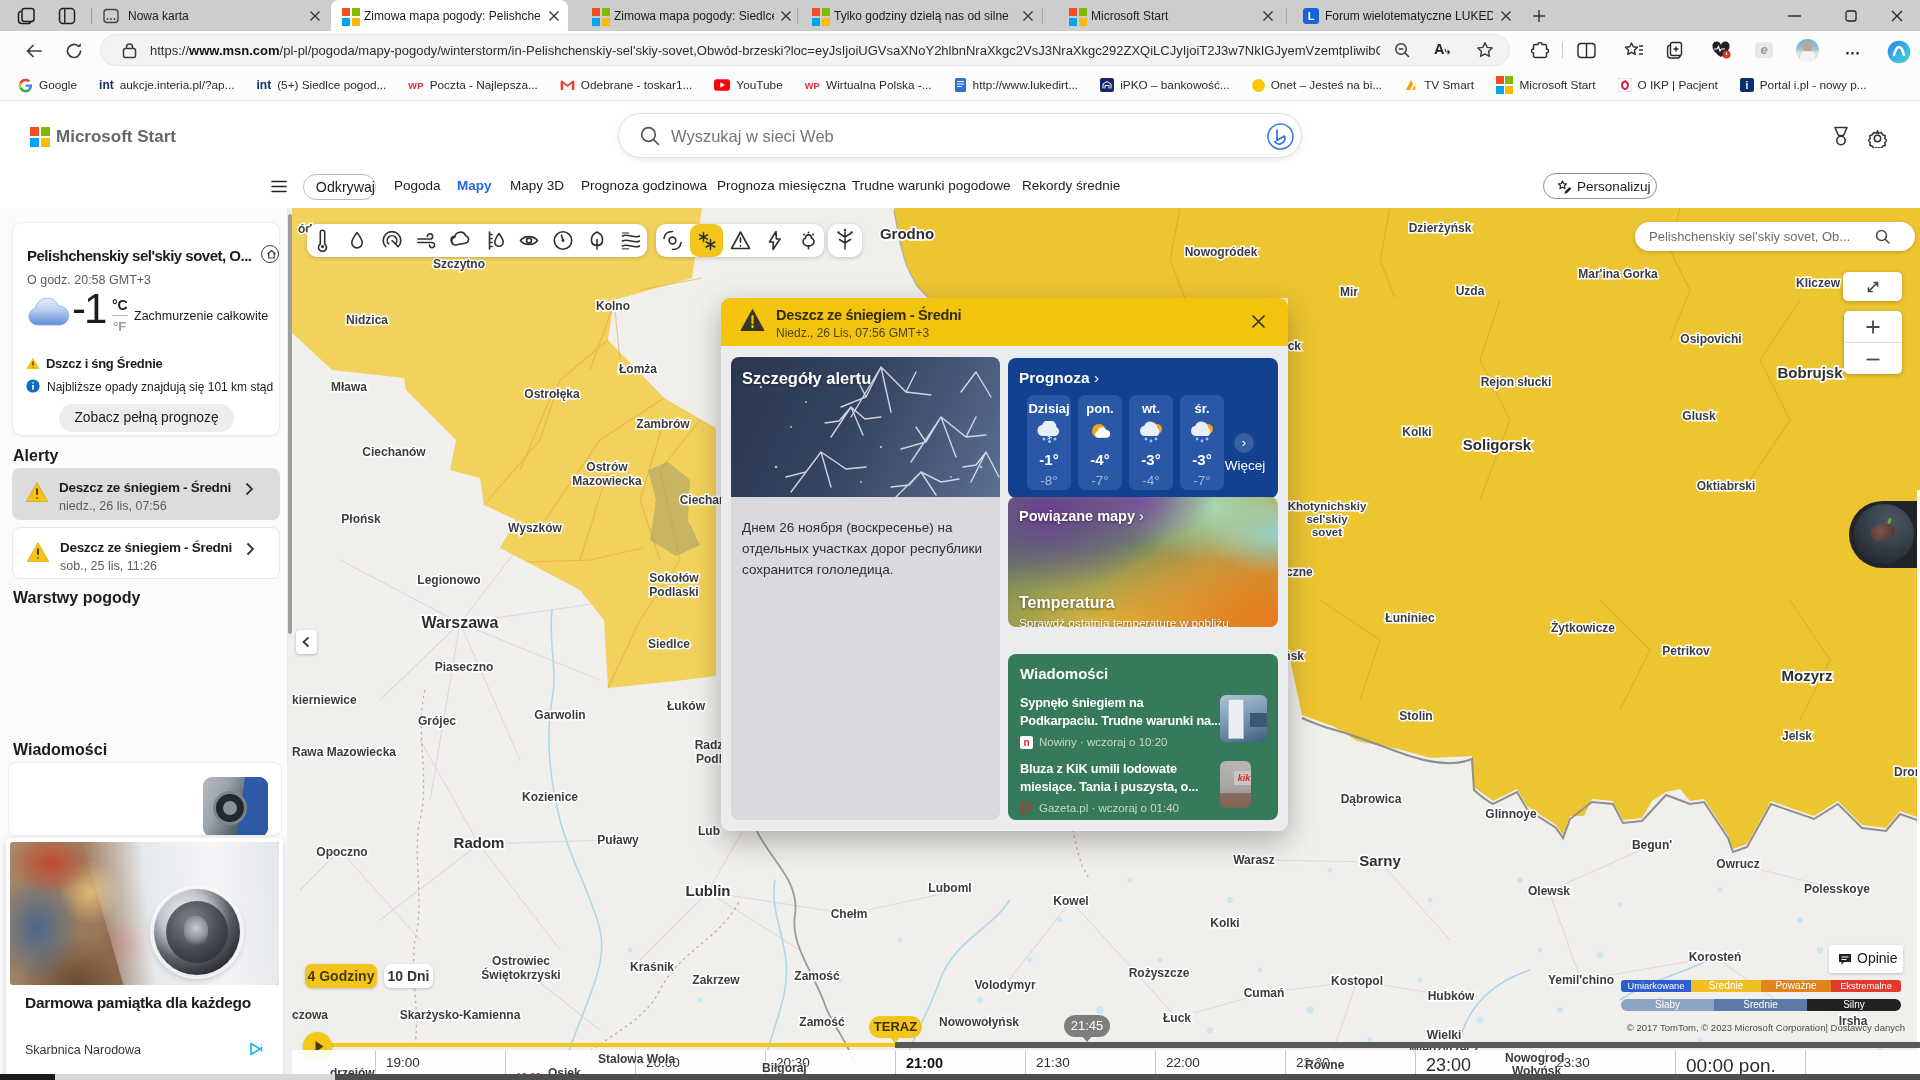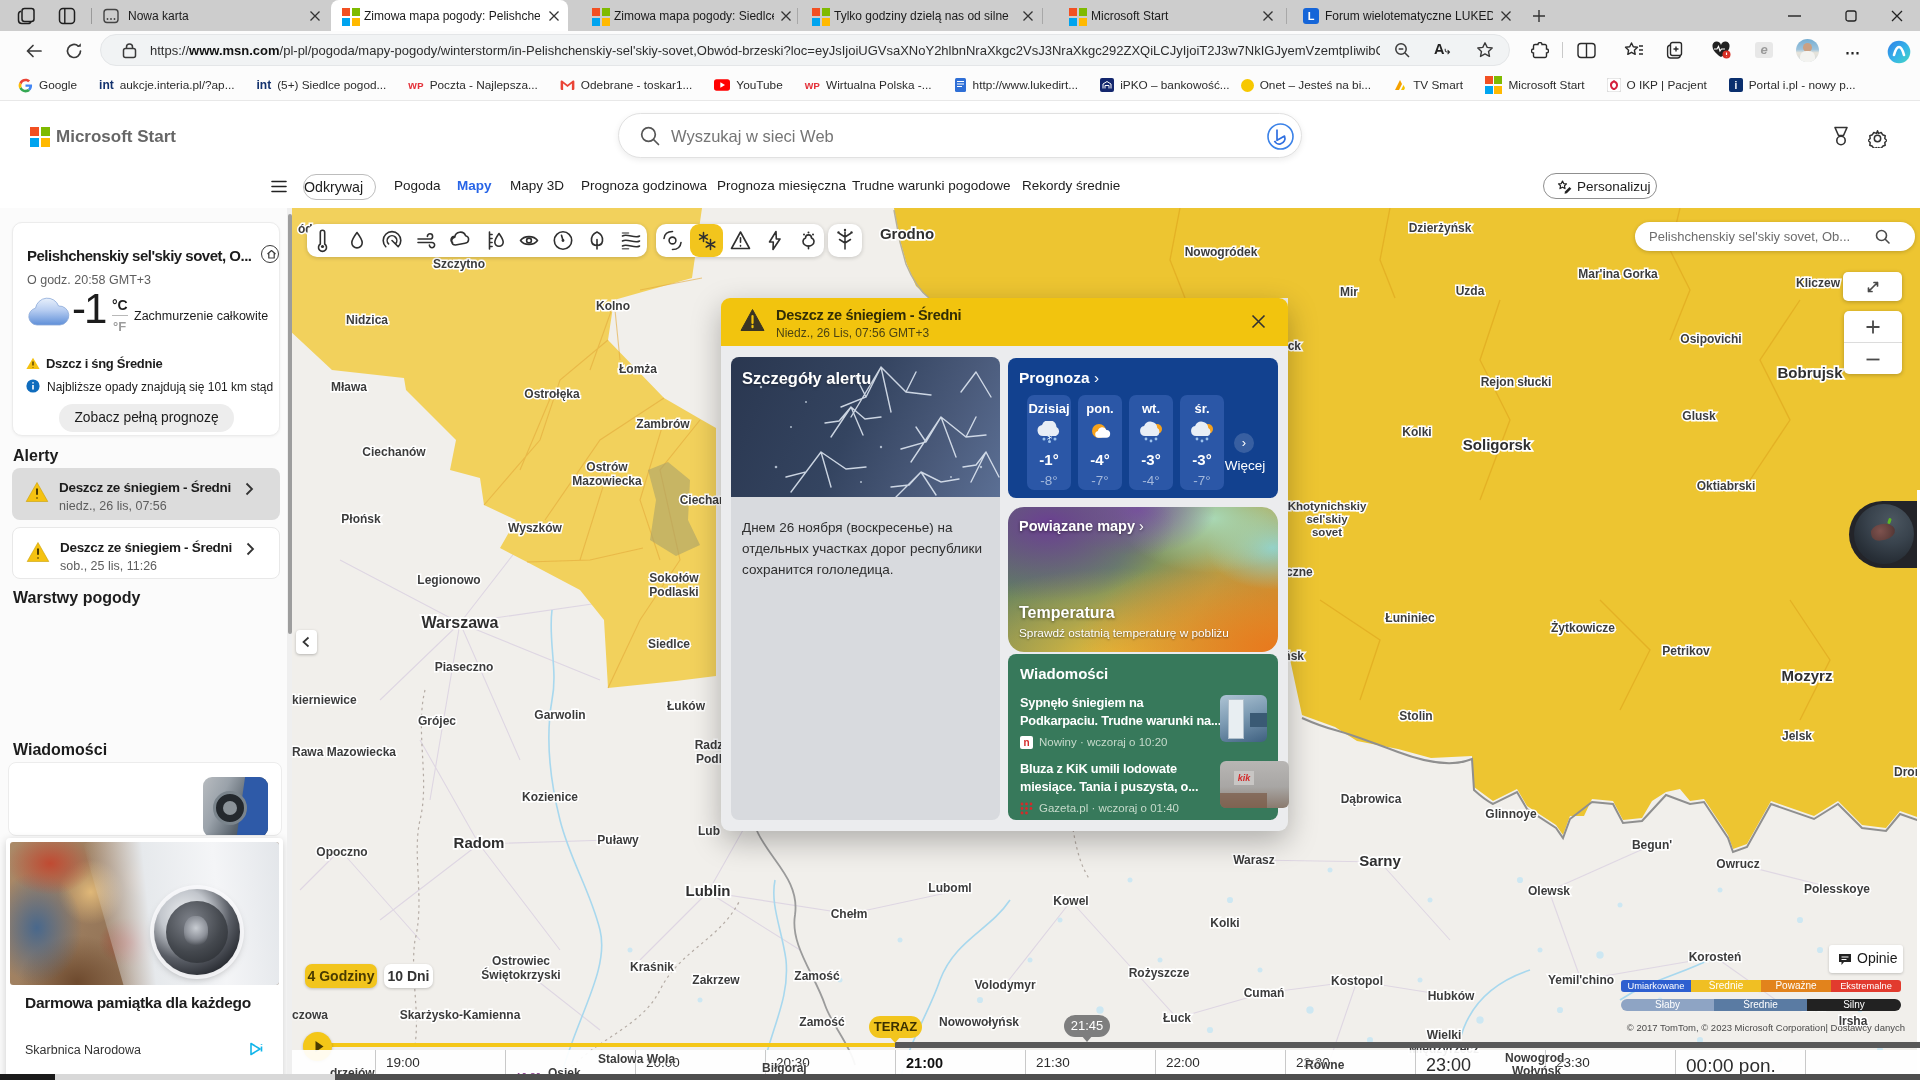--- a/index.html
+++ b/index.html
@@ -192,21 +192,21 @@
       </svg>YouTube</div>
   <div class="bk" style="margin-left:22px"><span style="color:#e4343c;font-weight:800;font-size:11px">ᴡᴘ</span>Wirtualna Polska -...</div>
   <div class="bk" style="margin-left:22px"><svg width="13" height="14" viewBox="0 0 13 14">
         <rect x="1" y="0" width="11" height="14" rx="1.5" fill="#2f6fd6"></rect>
         <path d="M3 3.5h7M3 6h7M3 8.5h5" stroke="#fff" stroke-width="1"></path>
       </svg>http://www.lukedirt...</div>
   <div class="bk" style="margin-left:22px"><svg width="14" height="14" viewBox="0 0 14 14">
         <rect width="14" height="14" rx="2" fill="#14276e"></rect>
         <path d="M3 10.5V6l4-2.5L11 6v4.5M5 10.5V7.5h4v3" stroke="#fff" stroke-width="1" fill="none"></path>
       </svg>iPKO – bankowość...</div>
-  <div class="bk" style="margin-left:11px"><span style="width:13px;height:13px;border-radius:50%;background:#f7c800;display:inline-block"></span>Onet – Jesteś na bi...</div>
+  <div class="bk" style="margin-left:22px"><span style="width:13px;height:13px;border-radius:50%;background:#f7c800;display:inline-block"></span>Onet – Jesteś na bi...</div>
   <div class="bk" style="margin-left:22px"><svg width="14" height="14" viewBox="0 0 14 14">
         <path d="M2 12L7 2l2 4-3 6z" fill="#f5a100"></path>
         <path d="M8 12l2.5-5L12 10l-1 2z" fill="#f5c400"></path>
       </svg>TV Smart</div>
   <div class="bk" style="margin-left:22px"><span class="mslogo" style="position:relative">
         <i style="background:#f25022"></i>
         <i style="background:#7fba00"></i>
         <i style="background:#00a4ef"></i>
         <i style="background:#ffb900"></i>
       </span>Microsoft Start</div>
@@ -249,21 +249,21 @@
       <circle cx="11" cy="14.5" r="4.2" fill="none" stroke="#333" stroke-width="1.6"></circle>
     </svg>
   <svg class="abs" style="left:1868px;top:28px" width="19" height="19" viewBox="0 0 19 19">
       <path d="M9.5 1.8l1 2.6 2.7-.9 1.4 2.2 2.6 1-.4 2.8 2 2-2 2 .4 2.8-2.6 1-1.4 2.2-2.7-.9-1 2.6-1-2.6-2.7.9-1.4-2.2-2.6-1 .4-2.8-2-2 2-2-.4-2.8 2.6-1L5.8 3.5l2.7.9z" fill="none" stroke="#333" stroke-width="1.5" stroke-linejoin="round"></path>
       <circle cx="9.5" cy="9.5" r="3.2" fill="none" stroke="#333" stroke-width="1.5"></circle>
     </svg>
 
   <svg class="abs" style="left:271px;top:79px" width="16" height="13" viewBox="0 0 16 13">
       <path d="M1 1.5h14M1 6.5h14M1 11.5h14" stroke="#222" stroke-width="1.6" stroke-linecap="round"></path>
     </svg>
-  <div class="abs" style="left:303px;top:73px;width:73px;height:26px;border:1px solid #bdbdbd;border-radius:14px;text-align:left;line-height:24px;font-size:14.2px;color:#1d1d1d">Odkrywaj</div>
+  <div class="abs" style="left:303px;top:73px;width:73px;height:26px;border:1px solid #bdbdbd;border-radius:14px;text-align:right;line-height:24px;font-size:14.2px;color:#1d1d1d">Odkrywaj</div>
   <div class="abs navit" style="left:394px;top:77px">Pogoda</div>
   <div class="abs navit" style="left:457px;top:77px;color:#2764e7;font-weight:700">Mapy</div>
   <div class="abs navit" style="left:510px;top:77px">Mapy 3D</div>
   <div class="abs navit" style="left:581px;top:77px">Prognoza godzinowa</div>
   <div class="abs navit" style="left:717px;top:77px">Prognoza miesięczna</div>
   <div class="abs navit" style="left:852px;top:77px">Trudne warunki pogodowe</div>
   <div class="abs navit" style="left:1022px;top:77px">Rekordy średnie</div>
   <div class="abs" style="left:1543px;top:72px;width:114px;height:26px;border:1px solid #8f8f8f;border-radius:14px;background:#fff">
     <svg class="abs" style="left:12px;top:5px" width="16" height="16" viewBox="0 0 16 16">
         <path d="M6.5 2l1.2 2.6 2.8.3-2 1.9.5 2.8-2.5-1.4-2.5 1.4.5-2.8-2-1.9 2.8-.3z" fill="none" stroke="#222" stroke-width="1.2" stroke-linejoin="round"></path>
@@ -773,21 +773,21 @@
     <div class="abs" style="left:70px;top:115px;width:44px;text-align:center;font-size:13.5px;color:#a3b8dc">-7°</div>
     <div class="abs" style="left:121px;top:115px;width:44px;text-align:center;font-size:13.5px;color:#a3b8dc">-4°</div>
     <div class="abs" style="left:172px;top:115px;width:44px;text-align:center;font-size:13.5px;color:#a3b8dc">-7°</div>
     <div class="abs" style="left:225px;top:126px;width:45px;text-align:center;font-size:13.5px;color:#fff;top:150px"></div>
     <div class="abs" style="left:515px;top:0"></div>
     <div class="abs" style="left:235px;top:126px"></div>
     <div class="abs" style="left:226px;top:75px;width:20px;height:20px;border-radius:50%;background:rgba(255,255,255,.16);text-align:center;line-height:19px;color:#fff;font-size:13px">›</div>
     <div class="abs" style="left:215px;top:100px;width:44px;text-align:center;font-size:13.5px;color:#fff">Więcej</div>
   </div>
 
-  <div class="abs" style="left:287px;top:209px;width:270px;height:145px;border-radius:16px;overflow:hidden;background:
+  <div class="abs" style="left:287px;top:199px;width:270px;height:130px;border-radius:8px;overflow:hidden;background:
     radial-gradient(180px 110px at 15% 12%,#6b3f92 0%,rgba(107,63,146,0) 70%),
     radial-gradient(120px 70px at 48% 2%,#7a5a9e 0%,rgba(122,90,158,0) 65%),
     radial-gradient(140px 80px at 76% 8%,#a9d8b4 0%,rgba(169,216,180,0) 68%),
     radial-gradient(95px 60px at 98% 28%,#8fd0cc 0%,rgba(143,208,204,0) 70%),
     radial-gradient(250px 135px at 98% 98%,#e87a1e 0%,rgba(232,122,30,0) 78%),
     radial-gradient(270px 120px at 42% 105%,#e8bc38 0%,rgba(232,188,56,0) 76%),
     linear-gradient(125deg,#5a7a60 0%,#688a64 40%,#b0a44c 70%,#d0952e 100%)">
     <div class="abs" style="left:11px;top:11px;font-size:14.5px;font-weight:700;color:#fff;text-shadow:0 1px 3px rgba(0,0,0,.5)">Powiązane mapy <span style="font-weight:400">›</span></div>
     <div class="abs" style="left:11px;top:97px;font-size:16px;font-weight:700;color:#fff;text-shadow:0 1px 3px rgba(0,0,0,.5)">Temperatura</div>
     <div class="abs" style="left:11px;top:119px;font-size:11.8px;color:#fff;text-shadow:0 1px 2px rgba(0,0,0,.5)">Sprawdź ostatnią temperaturę w pobliżu</div>
@@ -809,21 +809,21 @@
           <circle cx="6.5" cy="2" r="1.4"></circle>
           <circle cx="11" cy="2" r="1.4"></circle>
           <circle cx="2" cy="6.5" r="1.4"></circle>
           <circle cx="6.5" cy="6.5" r="1.4"></circle>
           <circle cx="11" cy="6.5" r="1.4"></circle>
           <circle cx="2" cy="11" r="1.4"></circle>
           <circle cx="6.5" cy="11" r="1.4"></circle>
         </g>
       </svg>
     <div class="abs" style="left:31px;top:148px;font-size:11.5px;color:#c6dacb">Gazeta.pl · wczoraj o 01:40</div>
-    <div class="abs" style="left:212px;top:107px;width:69px;height:47px;border-radius:6px;background:linear-gradient(180deg,#b8b6b4 0%,#a8a6a4 55%,#8a7a6e 100%);overflow:hidden">
+    <div class="abs" style="left:212px;top:107px;width:31px;height:47px;border-radius:6px;background:linear-gradient(180deg,#b8b6b4 0%,#a8a6a4 55%,#8a7a6e 100%);overflow:hidden">
         <div class="abs" style="left:14px;top:10px;width:20px;height:14px;background:#c8c6c4;text-align:center;font-size:9px;font-weight:700;color:#d42a2a;font-style:italic;line-height:14px">kik</div>
         <div class="abs" style="left:0;top:32px;width:47px;height:15px;background:#7a5a46;opacity:.7"></div>
       </div>
   </div>
 </div>
 
 <div class="abs" style="left:331px;top:1043px;width:564px;height:4px;background:#f4c718"></div>
 <div class="abs" style="left:895px;top:1042px;width:1025px;height:6px;background:#595959"></div>
 <div class="abs" style="left:303px;top:1032px;width:29px;height:29px;border-radius:50%;background:#f4c718;box-shadow:0 1px 3px rgba(0,0,0,.25)">
     <svg class="abs" style="left:11px;top:8px" width="11" height="13" viewBox="0 0 11 13">

